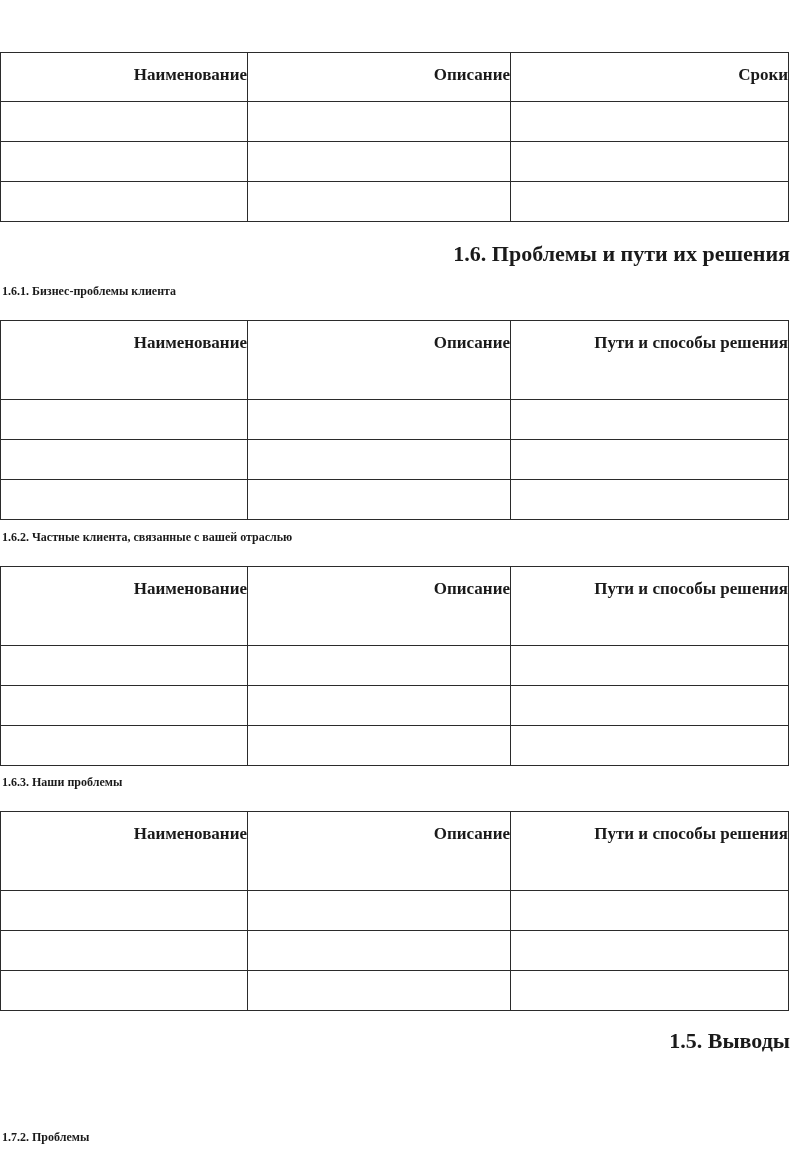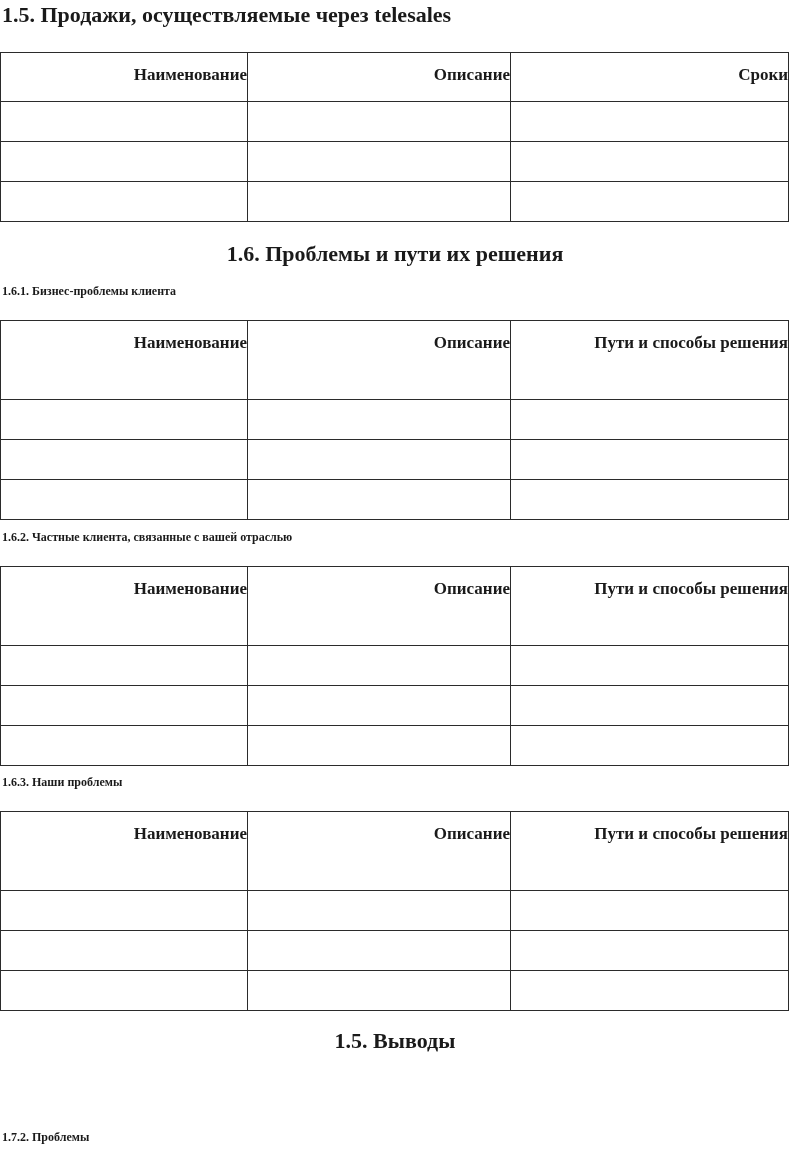--- a/index.html
+++ b/index.html
@@ -30,21 +30,21 @@
     font-weight: bold;
     line-height: 1.0;
     color: #1a1a1a;
     white-space: nowrap;
   }
   .h-section.left {
     text-align: left;
     padding-left: 2px;
   }
   .h-section.center {
-    text-align: center;
+    text-align: right;
     width: 790px;
   }
   .h-sub {
     font-size: 12px;
     font-weight: bold;
     line-height: 1.0;
     color: #1a1a1a;
     padding-left: 2px;
     white-space: nowrap;
   }
@@ -81,21 +81,20 @@
   tr.body-row td  { height: 39px; }
 
   
   .blk { position: absolute; left: 0; }
 </style>
 </head>
 <body>
 
 <div class="page">
 
-  <div class="blk h-section left" style="top:4px;">1.5. Продажи, осуществляемые через telesales</div>
 
   <div class="blk" style="top:52px;">
     <table class="doc-table">
       <colgroup>
           <col class="c1">
           <col class="c2">
           <col class="c3">
         </colgroup>
       <tbody>
         <tr class="hdr-1line">

